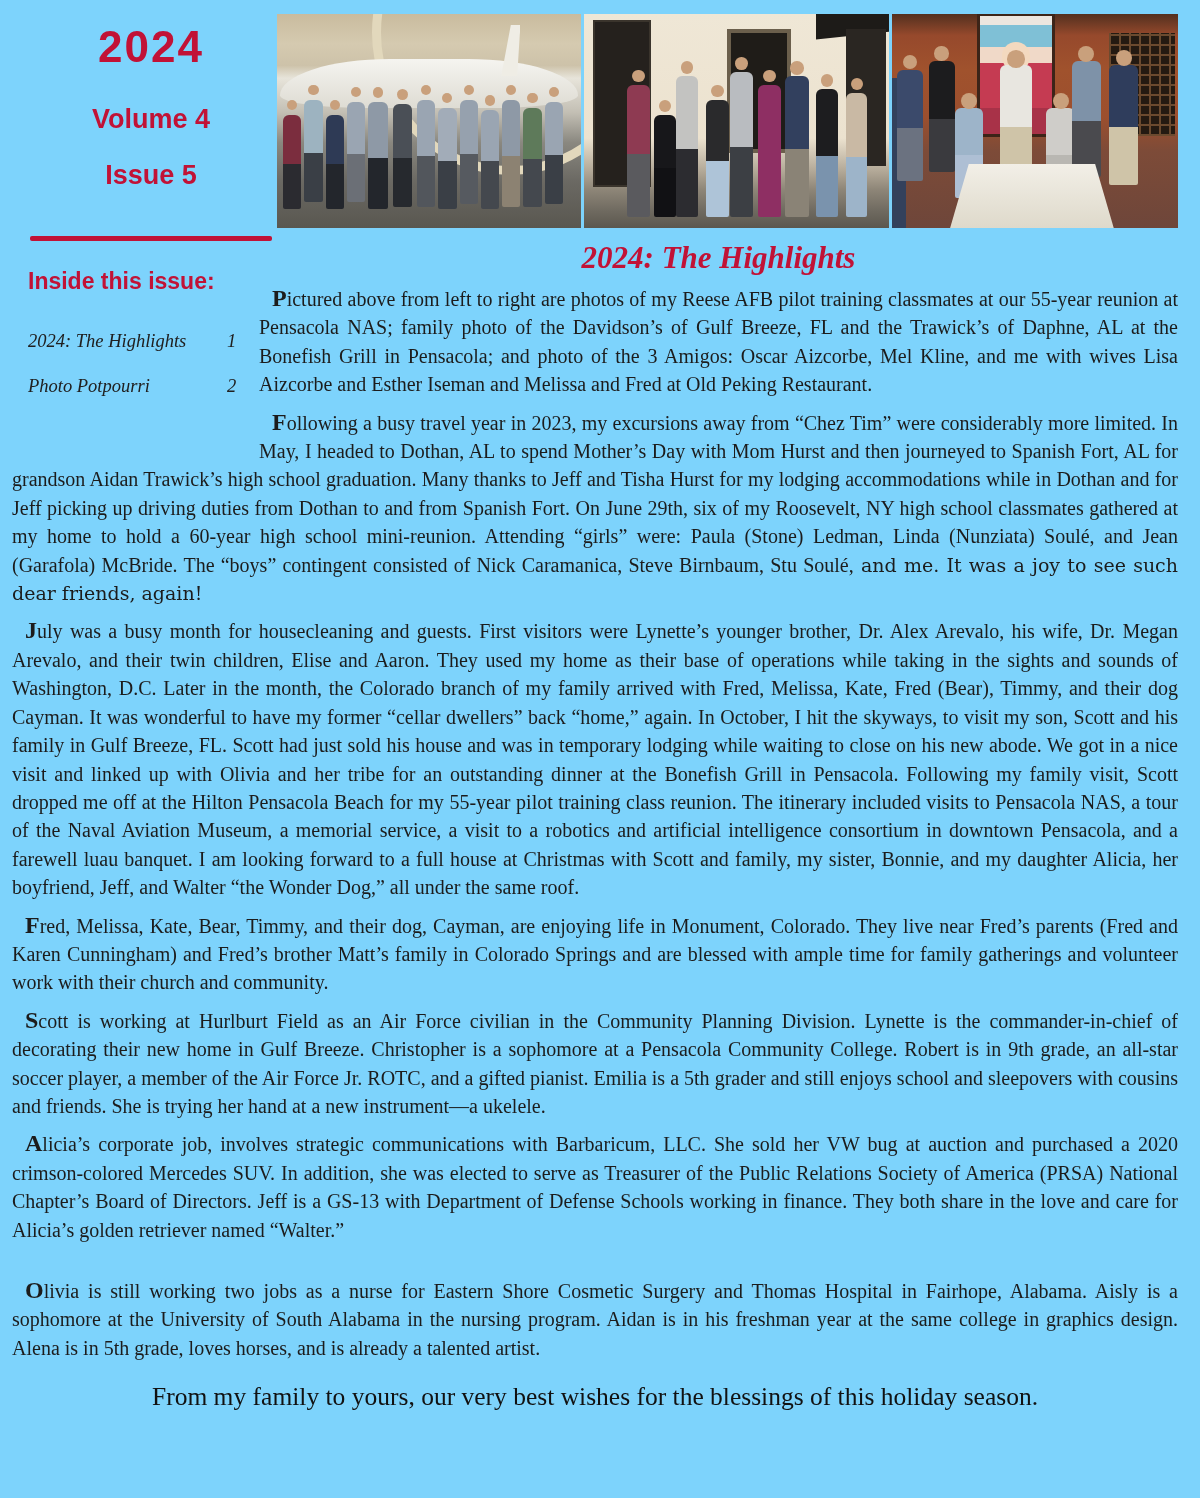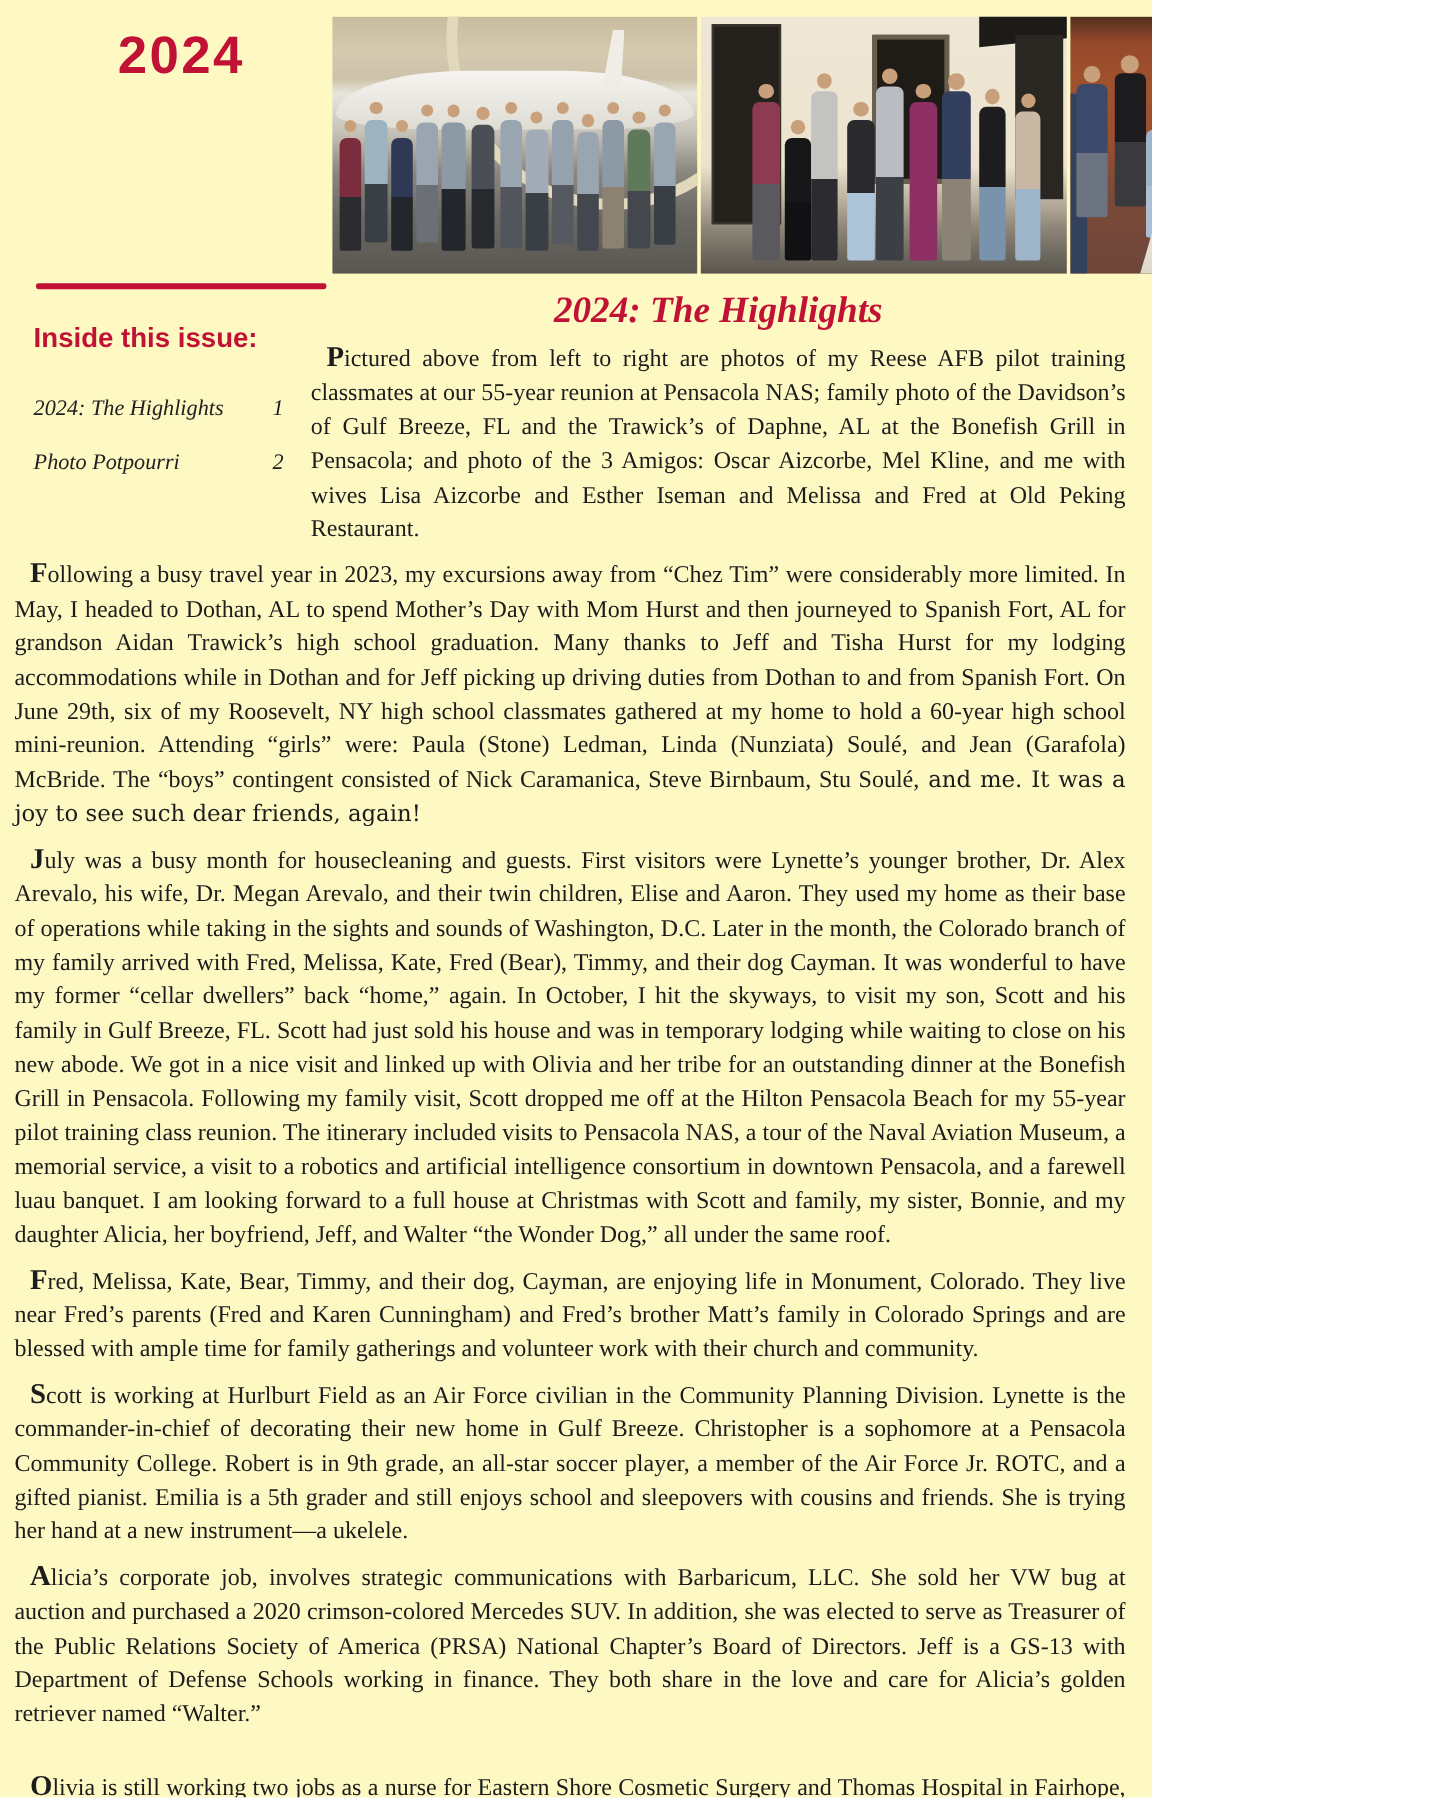--- a/index.html
+++ b/index.html
@@ -1,16 +1,16 @@
 <!DOCTYPE html>
 <html><head>
 <meta charset="utf-8">
 <style>
   html,body{margin:0;padding:0;background:#fff;}
-  .page{position:relative;width:960px;height:1498px;background:#fef9c3;overflow:hidden;
+  .page{position:relative;width:1200px;height:1498px;background:#7dd3fc;overflow:hidden;
         font-family:"Liberation Serif",serif;color:#1c1c1c;}
 
   
   .top{position:relative;height:238px;}
   .issue-block{position:absolute;left:30px;top:14px;width:242px;text-align:center;
                color:#c11236;font-family:"Liberation Sans",sans-serif;font-weight:bold;}
   .year{font-size:44px;letter-spacing:2px;margin-top:8px;}
   .volume{font-size:27px;margin-top:32px;}
   .issue{font-size:27px;margin-top:25px;}
   .red-rule{position:absolute;left:30px;top:236px;width:242px;height:5px;background:#c11236;border-radius:2px;}
@@ -70,20 +70,22 @@
   .closing{clear:both;text-align:center;font-weight:normal;font-size:25.5px;margin:20px 10px 0;color:#111;}
 </style>
 </head>
 <body>
 
 <div class="page">
 
   <div class="top">
     <div class="issue-block">
       <div class="year">2024</div>
+      <div class="volume">Volume 4</div>
+      <div class="issue">Issue 5</div>
     </div>
     <div class="red-rule"></div>
 
     <div class="photo-strip">
       <div class="photo photo-1">
         <i class="arch"></i>
         <i class="plane"></i>
         <i class="tailfin"></i>
         <i class="fig" style="left:2%;bottom:9%;width:6%;height:44%;--s:#7b2d3e;--p:#2b2b30;"></i>
         <i class="fig" style="left:9%;bottom:12%;width:6%;height:48%;--s:#9db3c0;--p:#3a3f46;"></i>

